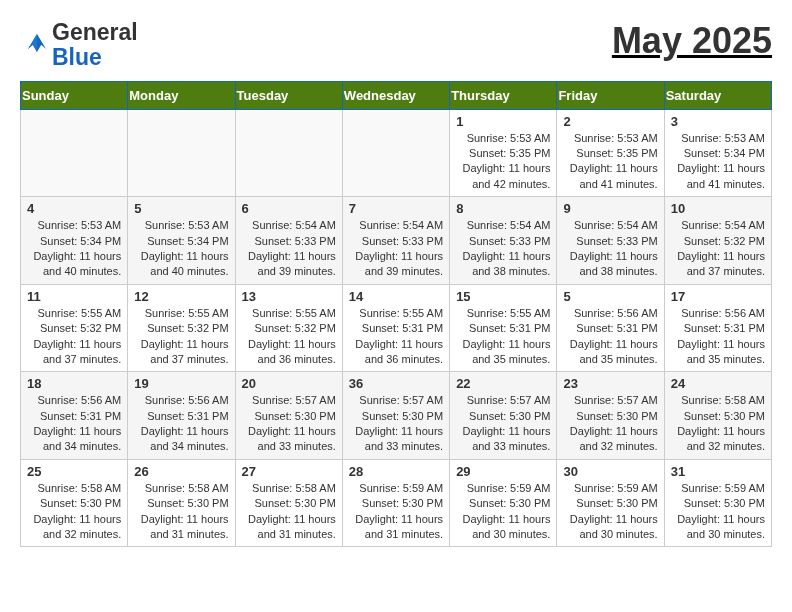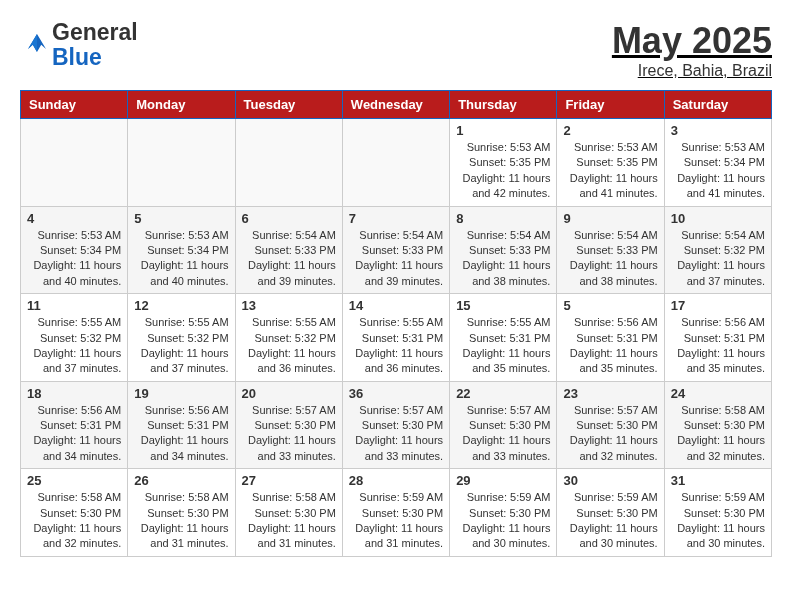--- a/index.html
+++ b/index.html
@@ -46,24 +46,24 @@
       font-size: 16px;
       color: #333;
       font-weight: normal;
     }
     .calendar {
       width: 100%;
       border-collapse: collapse;
       border: 1px solid #ccc;
     }
     .calendar th {
-      background-color: #b91c1c;
+      background-color: #4d7c0f;
       color: #fff;
       text-align: left;
-      padding: 6px 8px;
+      padding: 6px 1px;
       font-size: 13px;
       border: 1px solid #1565c0;
     }
     .calendar td {
       vertical-align: top;
       border: 1px solid #ccc;
       padding: 4px 6px;
       width: calc(100% / 7);
       min-height: 80px;
       font-size: 11px;
@@ -98,21 +98,20 @@
         <polygon points="10,35 25,10 25,40 18,28" fill="#1976d2"></polygon>
       </svg>
     </div>
     <div class="logo-text">
       <span class="logo-general">General</span><br>
       <span class="logo-blue">Blue</span>
     </div>
   </div>
   <div class="title-block">
     <h1>May 2025</h1>
-    <h2>Irece, Bahia, Brazil</h2>
   </div>
 </div>
 
 <table class="calendar">
   <thead>
     <tr id="header-row">
     <th>Sunday</th>
         <th>Monday</th>
         <th>Tuesday</th>
         <th>Wednesday</th>

